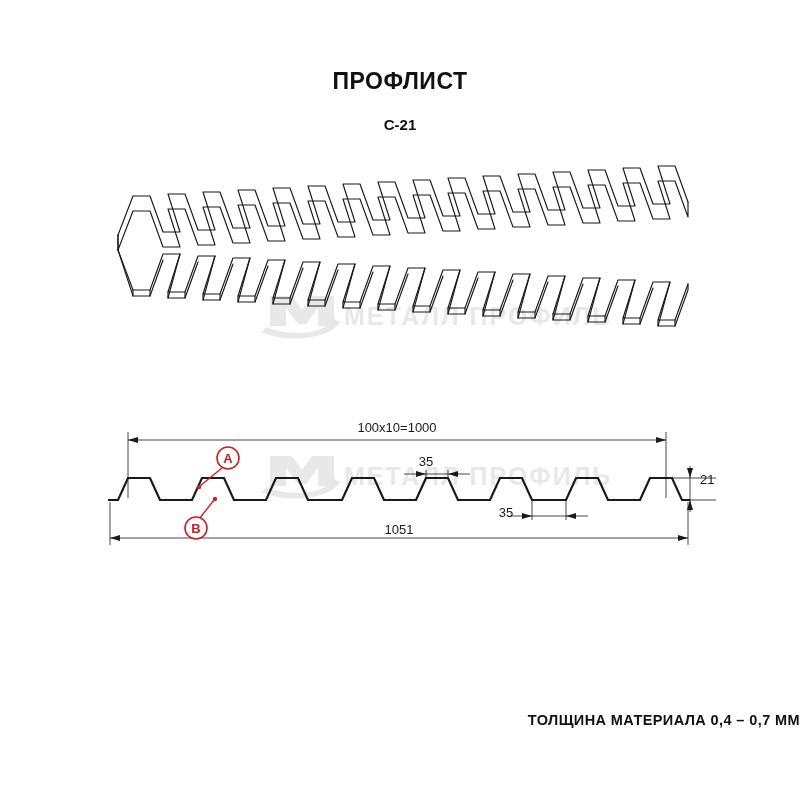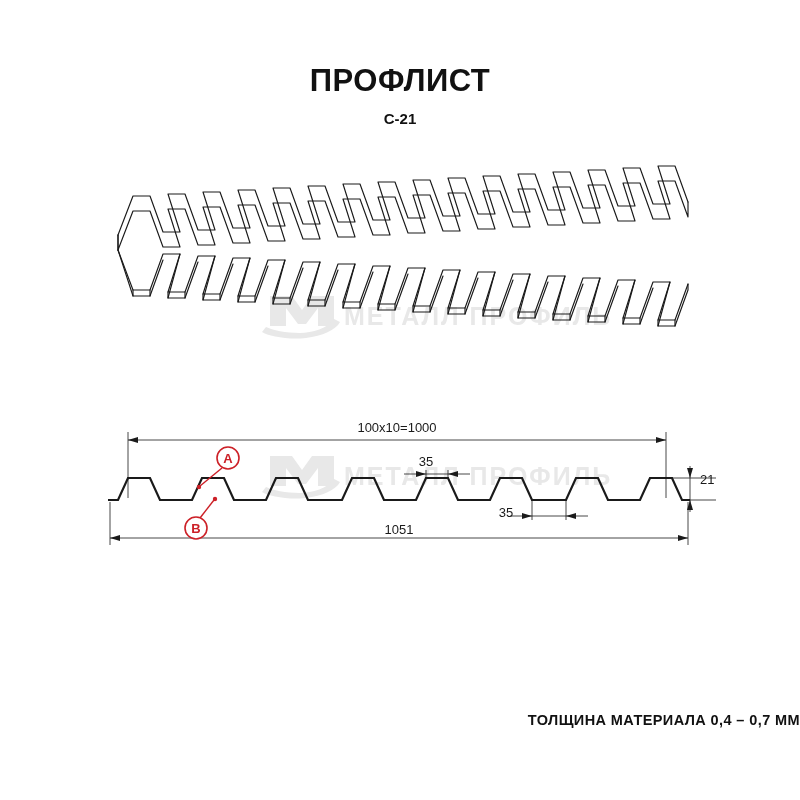--- a/index.html
+++ b/index.html
@@ -21,28 +21,28 @@
     height: 800px;
   }
   .title-block {
     position: absolute;
     top: 62px;
     left: 0;
     width: 800px;
     text-align: center;
   }
   .title {
-    font-size: 31px;
+    font-size: 23px;
     font-weight: bold;
     letter-spacing: 0.5px;
     line-height: 38px;
     color: #111111;
   }
   .subtitle {
-    margin-top: 10px;
+    margin-top: 16px;
     font-size: 15px;
     font-weight: bold;
     color: #111111;
   }
   .drawing {
     position: absolute;
     top: 0;
     left: 0;
   }
   .footnote {

